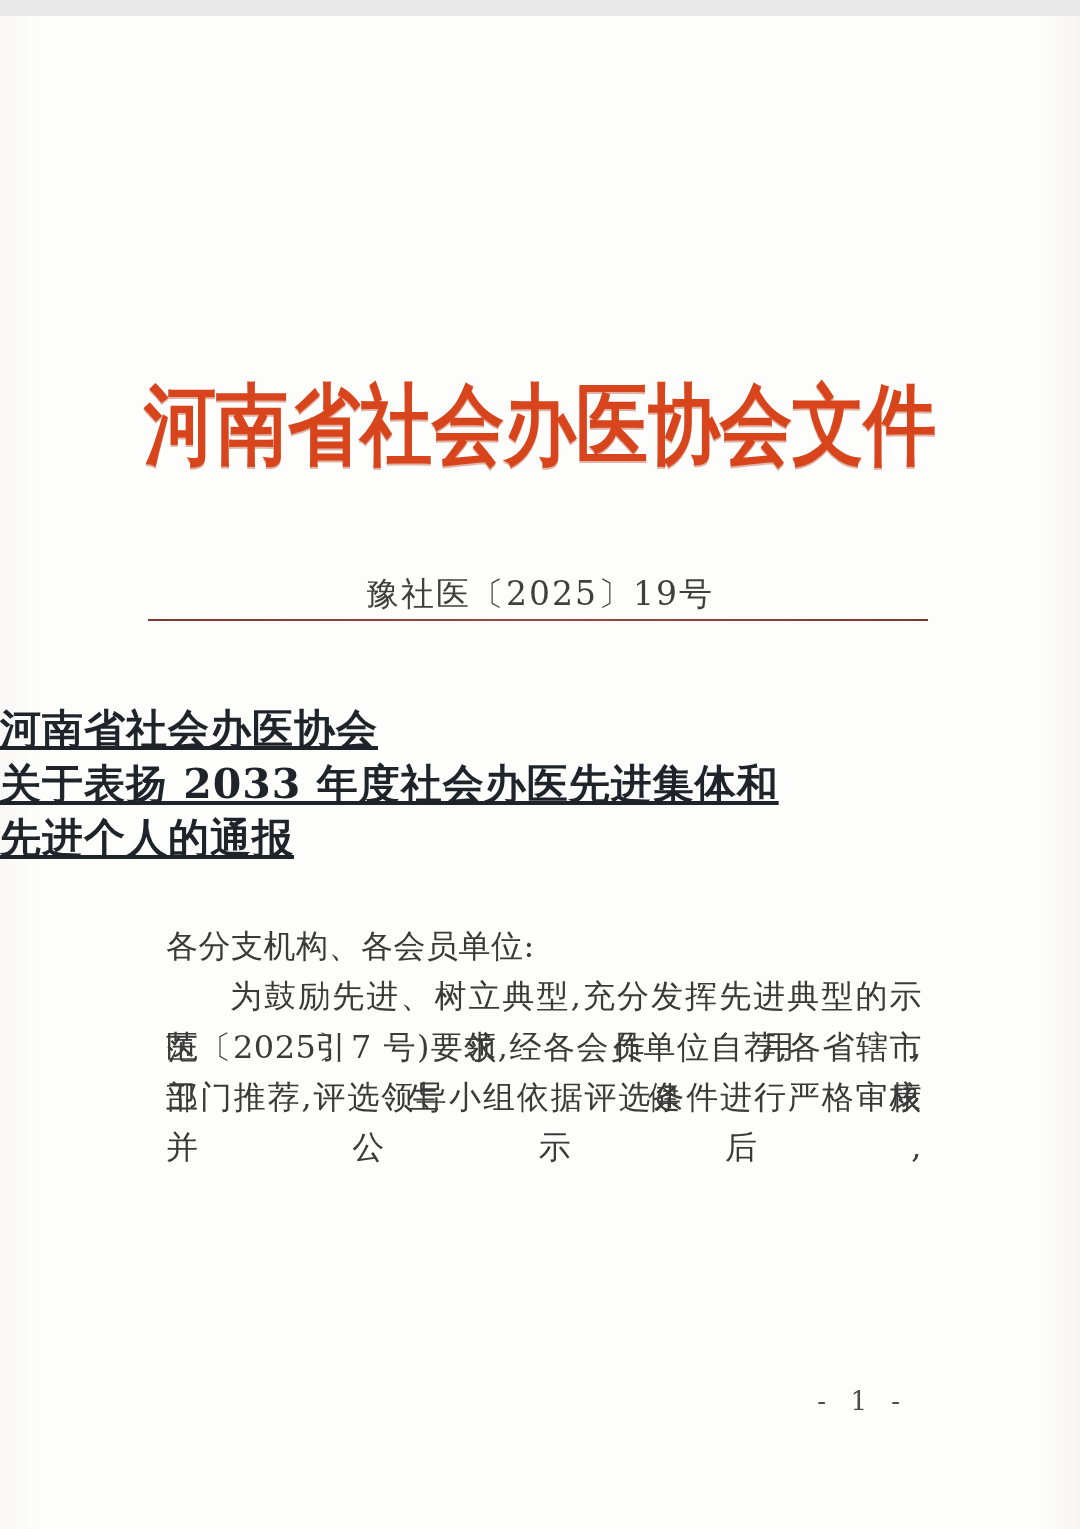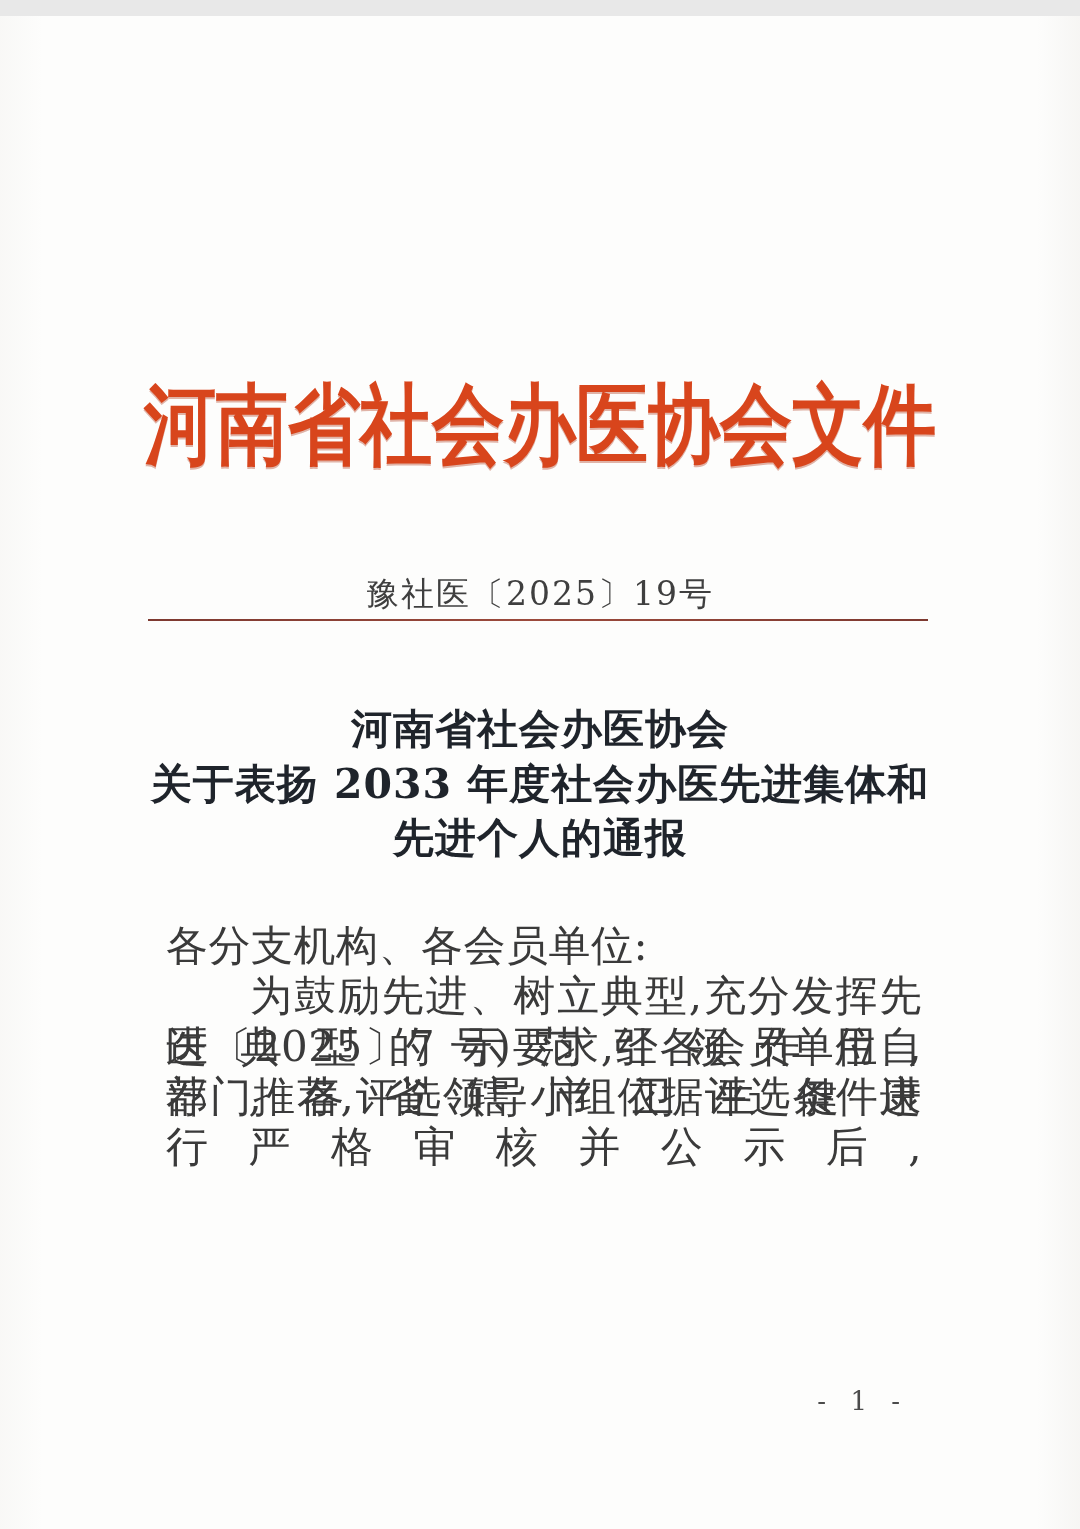--- a/index.html
+++ b/index.html
@@ -58,35 +58,36 @@
     height: 2px;
     background: linear-gradient(90deg, #7d3930, #9c4a3c 50%, #7d3930);
   }
 
   
   .doc-title {
     position: absolute;
     top: 686px;
     left: 0;
     width: 100%;
-    text-align: center;
+    text-align: left;
     font-weight: bold;
     font-size: 41px;
     line-height: 54.5px;
     color: #1f242b;
     letter-spacing: 1px;
+    text-decoration: underline;
   }
 
   
   .doc-body {
     position: absolute;
     top: 905px;
     left: 166px;
     width: 756px;
-    font-size: 42px;
+    font-size: 32px;
     line-height: 50.3px;
     color: #3a3a3a;
     letter-spacing: 0.5px;
   }
   .body-line {
     height: 50.3px;
     white-space: nowrap;
   }
   .body-line.justify {
     white-space: normal;

